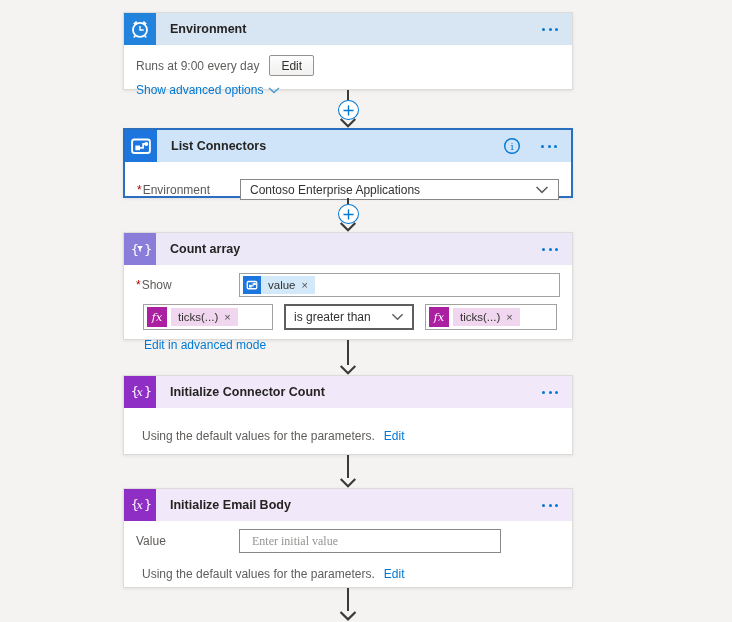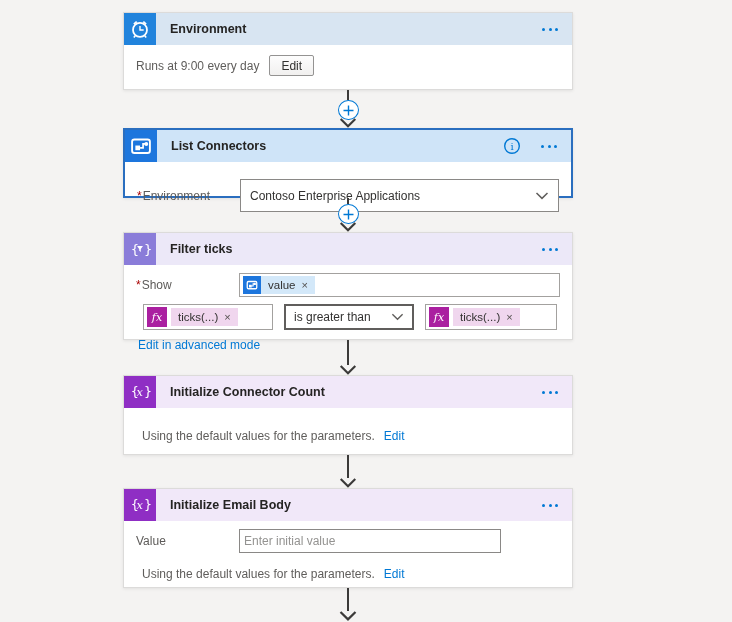--- a/index.html
+++ b/index.html
@@ -26,36 +26,36 @@
   .info-btn{background:none;border:none;padding:0;margin:0 10px 0 0;cursor:pointer;display:flex;align-items:center;}
 
   .body{padding:6px 12px 8px 12px;font-size:12px;color:#5f5d5b;box-sizing:border-box;}
   .row{display:flex;align-items:center;}
   .label{width:103px;flex:none;font-size:12px;color:#5d5b59;}
   .req{color:#a80000;margin-right:1px;}
   .link{color:var(--accent_blue,#0078d4);text-decoration:none;font-size:12px;cursor:pointer;display:inline-flex;align-items:center;gap:5px;}
 
   .edit-btn{margin-left:10px;height:21px;padding:1px 11px;font-size:12px;color:#323130;background:linear-gradient(#fdfdfd,#f1f0ef);border:1px solid #949392;border-radius:2px;cursor:pointer;font-family:inherit;}
 
-  .selectbox{flex:1;height:33px;border:1px solid #8a8886;background:#fff;display:flex;align-items:center;justify-content:space-between;padding:0 9px;font-size:12px;color:#323130;cursor:pointer;box-sizing:border-box;}
+  .selectbox{flex:1;height:21px;border:1px solid #8a8886;background:#fff;display:flex;align-items:center;justify-content:space-between;padding:0 9px;font-size:12px;color:#323130;cursor:pointer;box-sizing:border-box;}
 
   .tokenfield{flex:1;height:24px;border:1px solid #a3a19f;background:#fff;display:flex;align-items:center;padding:2px 3px;gap:0;box-sizing:border-box;}
   .chip{display:inline-flex;align-items:center;height:18px;padding:0 7px;font-size:11.5px;color:#323130;gap:6px;white-space:nowrap;}
   .chip-blue{background:var(--value_chip_bg,#d3e8f9);}
   .chip-pink{background:var(--fx_chip_bg,#f0d6ee);}
   .chip .x{font-size:11px;color:#53504e;cursor:pointer;line-height:1;}
   .mini-icon{width:18px;height:18px;flex:none;display:flex;align-items:center;justify-content:center;}
   .mini-pa{background:var(--connector_icon_bg,#1d76dd);}
   .fx-ic{width:20px;height:20px;flex:none;background:var(--fx_icon_bg,#aa20a0);display:flex;align-items:center;justify-content:center;}
 
   .cond-row{display:flex;gap:11px;margin:7px 0 0 7px;}
   .fx-box{width:130px;height:26px;border:1px solid #a3a19f;background:#fff;display:flex;align-items:center;padding:2px 3px;gap:4px;box-sizing:border-box;}
   .op-box{width:130px;height:26px;border:2px solid #605e5c;background:#fff;display:flex;align-items:center;justify-content:space-between;padding:0 8px;font-size:12px;color:#323130;cursor:pointer;box-sizing:border-box;}
 
-  input.textfield{width:262px;height:24px;border:1px solid #8a8886;padding:0 4px;font-size:12px;font-family:Liberation Sans, sans-serif;color:#323130;box-sizing:border-box;outline:none;}
+  input.textfield{width:262px;height:24px;border:1px solid #8a8886;padding:0 12px;font-size:12px;font-family:Liberation Serif, serif;color:#323130;box-sizing:border-box;outline:none;}
   input.textfield::placeholder{color:#949391;}
 
   
   .connector{display:flex;flex-direction:column;align-items:center;}
   .vline{width:1.6px;background:#3b3a39;}
   .add-step{width:21px;height:21px;border-radius:50%;border:1px solid var(--accent_blue,#0078d4);background:#fff;padding:0;cursor:pointer;display:flex;align-items:center;justify-content:center;box-sizing:border-box;}
   .arrowhead{margin-top:-2px;}
   .arrowhead.plain{margin-top:0;}
 </style>
 </head>
@@ -79,20 +79,28 @@
             <i></i>
             <i></i>
             <i></i>
           </button>
       </header>
       <div class="body">
         <div class="row" style="margin-top:4px">
           <span>Runs at 9:00 every day</span>
           <button class="edit-btn">Edit</button>
         </div>
+        <div class="row" style="margin-top:7px">
+          <a class="link">
+            <span>Show advanced options</span>
+            <svg width="12" height="7" viewBox="0 0 12 7">
+                <path d="M1 1 L6 5.6 L11 1" stroke="#4f9bd4" stroke-width="1.4" fill="none"></path>
+              </svg>
+          </a>
+        </div>
       </div>
     </section>
 
     <div class="connector" style="height:38px">
       <div class="vline" style="height:10px"></div>
       <button class="add-step">
         <svg width="11" height="11" viewBox="0 0 11 11">
             <path d="M5.5 0.5 V10.5 M0.5 5.5 H10.5" stroke="#0078d4" stroke-width="1.4" fill="none"></path>
           </svg>
       </button>
@@ -151,21 +159,21 @@
 
     <section class="card" style="height:108px">
       <header class="hdr hdr-filter">
         <div class="icon-box ib-filter">
           <svg width="28" height="28" viewBox="0 0 32 32">
             <text x="5.5" y="21.5" font-size="15" fill="#fff" font-family="DejaVu Sans, sans-serif">{</text>
             <path d="M12.6 12.5 H19.4 L16.9 15.9 V19.4 L15.1 18.1 V15.9 Z" fill="#fff"></path>
             <text x="20.5" y="21.5" font-size="15" fill="#fff" font-family="DejaVu Sans, sans-serif">}</text>
           </svg>
         </div>
-        <span class="hdr-title">Filter ticks</span>
+        <span class="hdr-title">Count array</span>
         <button class="dots">
             <i></i>
             <i></i>
             <i></i>
           </button>
       </header>
       <div class="body">
         <div class="row" style="margin-top:2px">
           <span class="label"><span class="req">*</span><span>Show</span></span>
           <div class="tokenfield">
@@ -206,21 +214,21 @@
               <svg width="20" height="20" viewBox="0 0 20 20">
                   <text x="10" y="14" text-anchor="middle" font-size="11" font-style="italic" font-family="DejaVu Serif, serif" fill="#fff">fx</text>
                 </svg>
             </span>
             <span class="chip chip-pink">
               <span>ticks(...)</span>
               <span class="x">×</span>
             </span>
           </div>
         </div>
-        <div class="row" style="margin-top:8px;margin-left:2px">
+        <div class="row" style="margin-top:8px;margin-left:8px">
           <a class="link">
               <span>Edit in advanced mode</span>
             </a>
         </div>
       </div>
     </section>
 
     <div class="connector" style="height:35px">
       <div class="vline" style="height:26px"></div>
       <svg class="arrowhead plain" width="20" height="10" viewBox="0 0 20 10">

